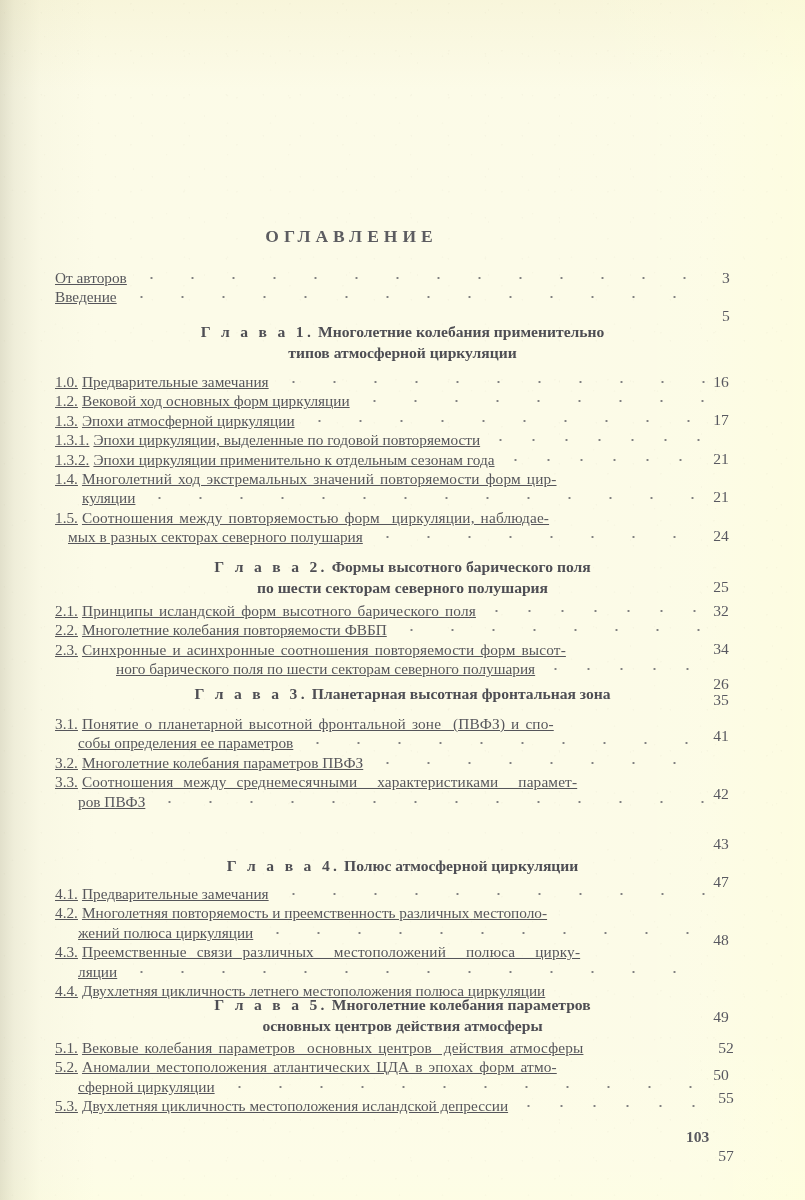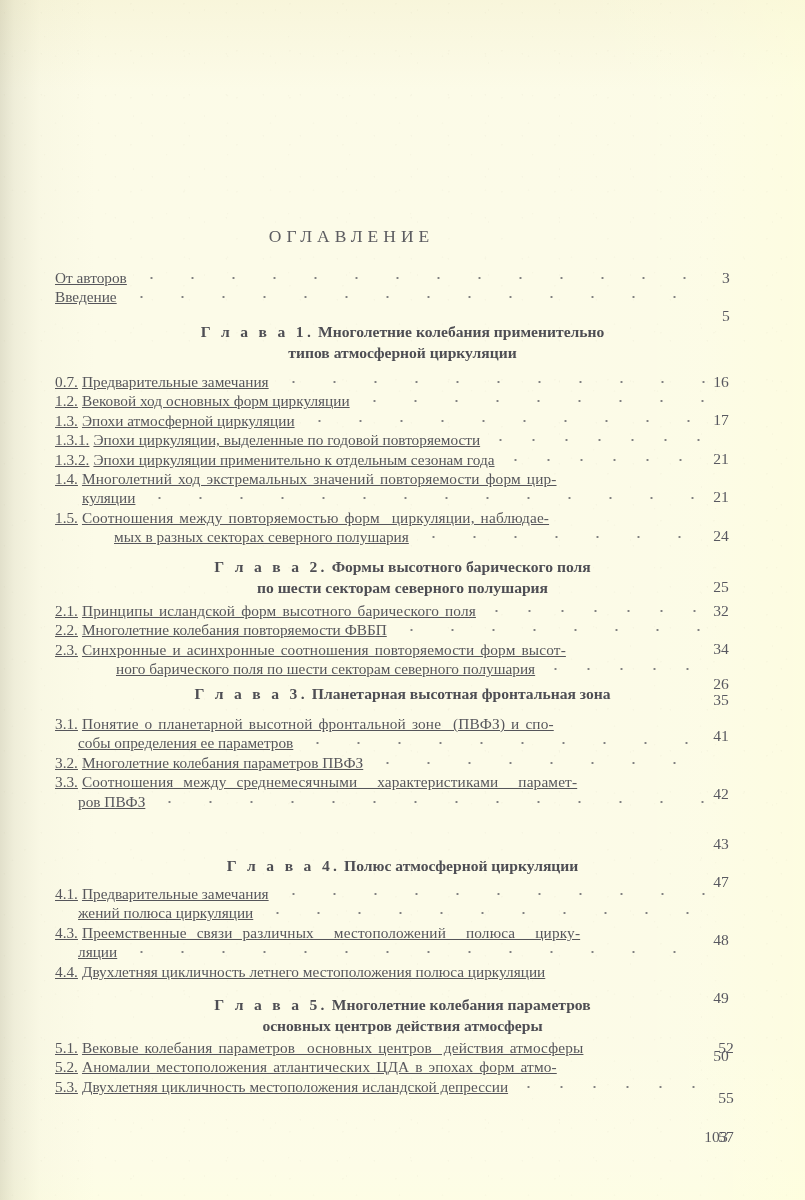--- a/index.html
+++ b/index.html
@@ -68,21 +68,21 @@
   .doc-title {
     position: absolute;
     top: 226px;
     left: 0;
     width: 698px;
     text-align: center;
     font-size: 17.5px;
     letter-spacing: 5.0px;
     text-indent: 5.0px;
     color: #5c5c60;
-    font-weight: 400;
+    font-weight: 700;
     white-space: nowrap;
   }
 
   
   .toc-block {
     position: absolute;
     left: 0;
     width: 805px;
     text-decoration: underline;
   }
@@ -172,23 +172,23 @@
   .chapter .ch-l2 {
     display: block;
   }
 
   
   .folio {
     position: absolute;
     top: 1128px;
     left: 686px;
     width: 60px;
-    text-align: center;
     font-size: 15.6px;
     color: #5a5a60;
+    font-weight: bold;
   }
 </style>
 </head>
 <body>
 
 <div class="scan-page">
   <div class="content">
 
     <div class="doc-title">ОГЛАВЛЕНИЕ</div>
 
@@ -212,21 +212,21 @@
     </div>
 
     <div class="chapter" style="top:321px">
       <span class="ch-word">Г л а в а  1.</span><span> Многолетние колебания применительно</span>
       <span class="ch-l2">типов атмосферной циркуляции</span>
     </div>
 
     <div class="toc-block" style="top:372px">
       <div class="entry">
         <div class="entry-line">
-          <span class="num">0.7.</span>
+          <span class="num">1.0.</span>
           <span class="txt">Предварительные замечания</span>
           <span class="leader"></span>
           <span style="flex:0 0 96px"></span>
         </div>
         <span class="pg" style="top:0px; left:698px">16</span>
       </div>
 
       <div class="entry">
         <div class="entry-line">
           <span class="num">1.2.</span>
@@ -282,21 +282,21 @@
         <span class="pg" style="top:108px; left:698px">25</span>
       </div>
 
       <div class="entry">
         <div class="entry-line">
           <span class="num">1.5.</span>
           <span class="txt spread-1">Соотношения между повторяемостью форм  циркуляции, наблюдае-</span>
           <span class="leader none"></span>
           <span style="flex:0 0 96px"></span>
         </div>
-        <div class="entry-line" style="padding-left:114px">
+        <div class="entry-line" style="padding-left:68px">
           <span class="txt">мых в разных секторах северного полушария</span>
           <span class="leader"></span>
           <span style="flex:0 0 96px"></span>
         </div>
         <span class="pg" style="top:166px; left:698px">26</span>
       </div>
     </div>
 
     <div class="chapter" style="top:556px">
       <span class="ch-word">Г л а в а  2.</span><span> Формы высотного барического поля</span>
@@ -396,20 +396,26 @@
         <div class="entry-line">
           <span class="num">4.1.</span>
           <span class="txt">Предварительные замечания</span>
           <span class="leader"></span>
           <span style="flex:0 0 96px"></span>
         </div>
         <span class="pg" style="top:-12px; left:698px">47</span>
       </div>
 
       <div class="entry">
+        <div class="entry-line">
+          <span class="num">4.2.</span>
+          <span class="txt">Многолетняя повторяемость и преемственность различных местополо-</span>
+          <span class="leader none"></span>
+          <span style="flex:0 0 96px"></span>
+        </div>
         <div class="entry-line" style="padding-left:78px">
           <span class="txt">жений полюса циркуляции</span>
           <span class="leader"></span>
           <span style="flex:0 0 96px"></span>
         </div>
         <span class="pg" style="top:27px; left:698px">48</span>
       </div>
 
       <div class="entry">
         <div class="entry-line">
@@ -453,20 +459,25 @@
         <span class="pg" style="top:0px; left:703px">52</span>
       </div>
 
       <div class="entry">
         <div class="entry-line">
           <span class="num">5.2.</span>
           <span class="txt spread-1">Аномалии местоположения атлантических ЦДА в эпохах форм атмо-</span>
           <span class="leader none"></span>
           <span style="flex:0 0 96px"></span>
         </div>
+        <div class="entry-line" style="padding-left:78px">
+          <span class="txt">сферной циркуляции</span>
+          <span class="leader"></span>
+          <span style="flex:0 0 96px"></span>
+        </div>
         <span class="pg" style="top:31px; left:703px">55</span>
       </div>
 
       <div class="entry">
         <div class="entry-line">
           <span class="num">5.3.</span>
           <span class="txt">Двухлетняя цикличность местоположения исландской депрессии</span>
           <span class="leader tight"></span>
           <span style="flex:0 0 96px"></span>
         </div>

